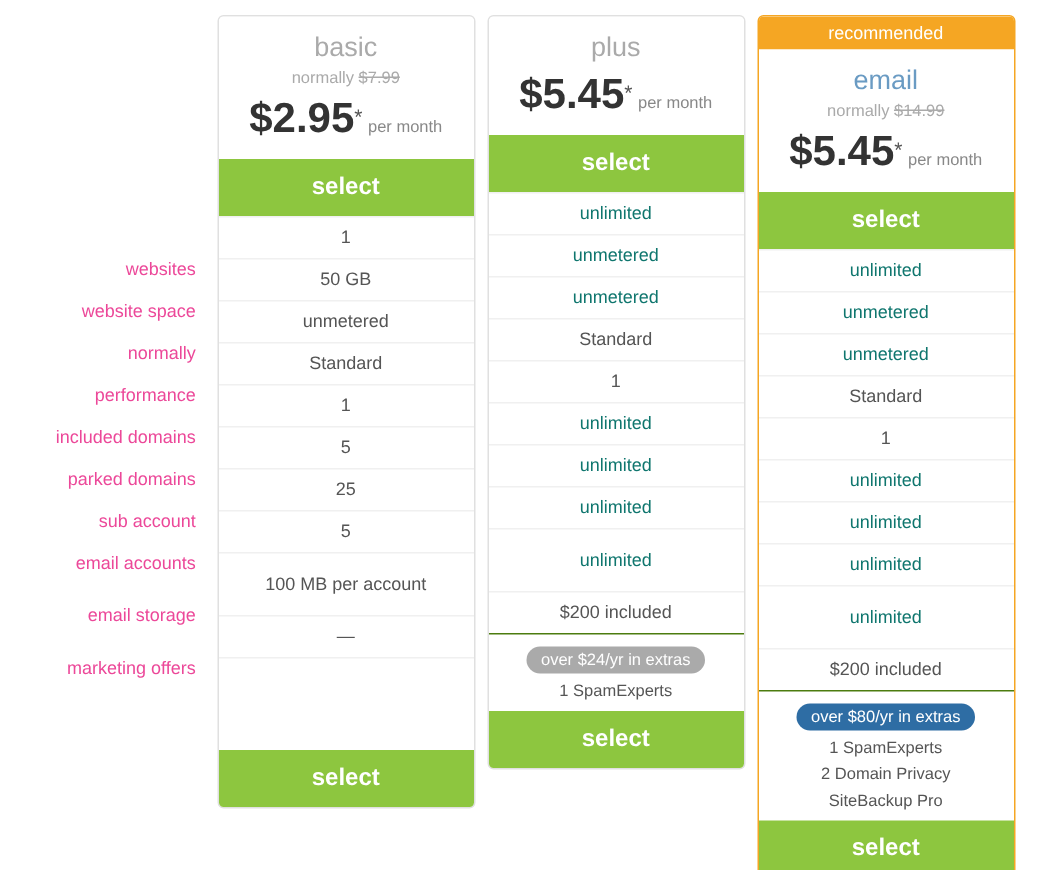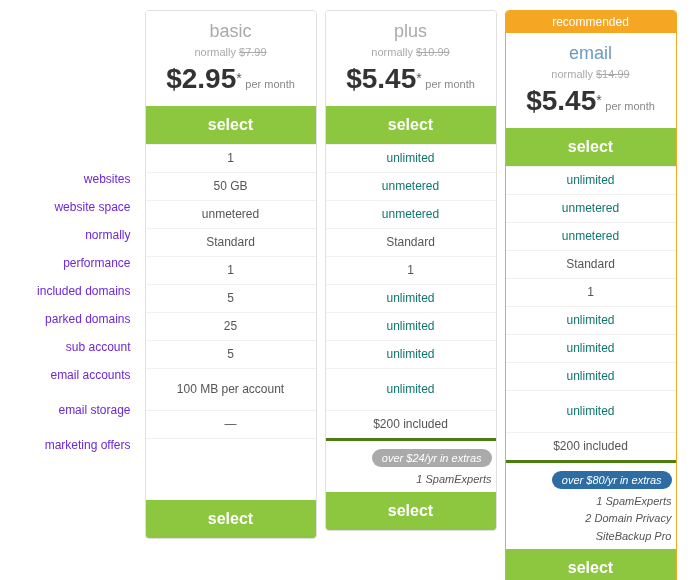--- a/index.html
+++ b/index.html
@@ -25,21 +25,21 @@
       color: #6a9bc3;
       font-size: 12px;
       text-align: right;
       padding-right: 10px;
     }
     .labels-col .label-row {
       height: 28px;
       display: flex;
       align-items: center;
       justify-content: flex-end;
-      color: #6d28d9;
+      color: #ec4899;
       font-size: 12px;
     }
     .labels-col .label-row.tall {
       height: 42px;
     }
     .plan-col {
       flex: 1;
       display: flex;
       flex-direction: column;
       align-items: stretch;
@@ -153,24 +153,23 @@
       border-radius: 12px;
       padding: 3px 10px;
       font-size: 11px;
       margin: 4px auto;
       display: inline-block;
     }
     .extras-badge.blue {
       background: #2e6da4;
     }
     .extras-section {
-      text-align: right;
+      text-align: center;
       padding: 4px 4px;
-      border-top: 3px solid #4d7c0f;
-      font-style: italic;
+      border-top: 1px solid #4d7c0f;
     }
     .extras-item {
       font-size: 11px;
       color: #555;
       line-height: 1.6;
     }
   </style>
 </head>
 <body>
 
@@ -210,21 +209,20 @@
       <div class="feature-row tall">100 MB per account</div>
       <div class="feature-row">—</div>
       <div style="height:62px;border-top:1px solid #f0f0f0;"></div>
     </div>
     <button class="select-btn-bottom">select</button>
   </div>
 
   <div class="plan-col">
     <div class="plan-header">
       <div class="plan-name">plus</div>
-      <div class="normal-price">normally <s>$10.99</s></div>
       <div class="main-price">
         <span class="dollar">$5.45</span><span class="asterisk">*</span> <span class="per">per month</span>
       </div>
     </div>
     <button class="select-btn">select</button>
     <div class="feature-rows">
       <div class="feature-row highlight">unlimited</div>
       <div class="feature-row highlight">unmetered</div>
       <div class="feature-row highlight">unmetered</div>
       <div class="feature-row">Standard</div>

